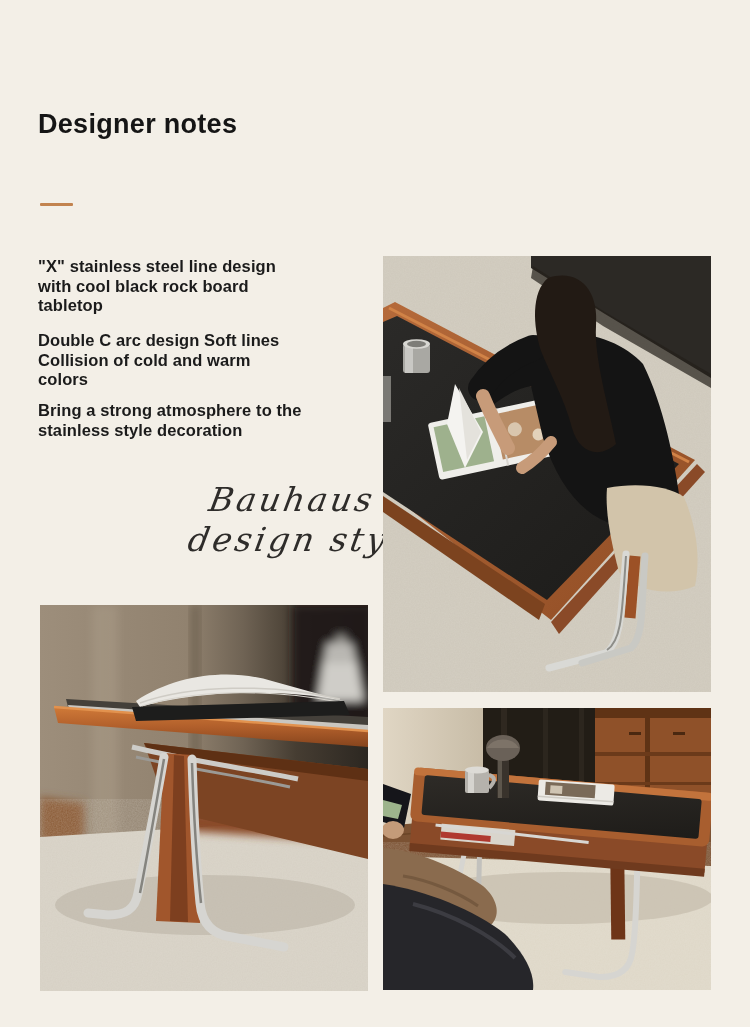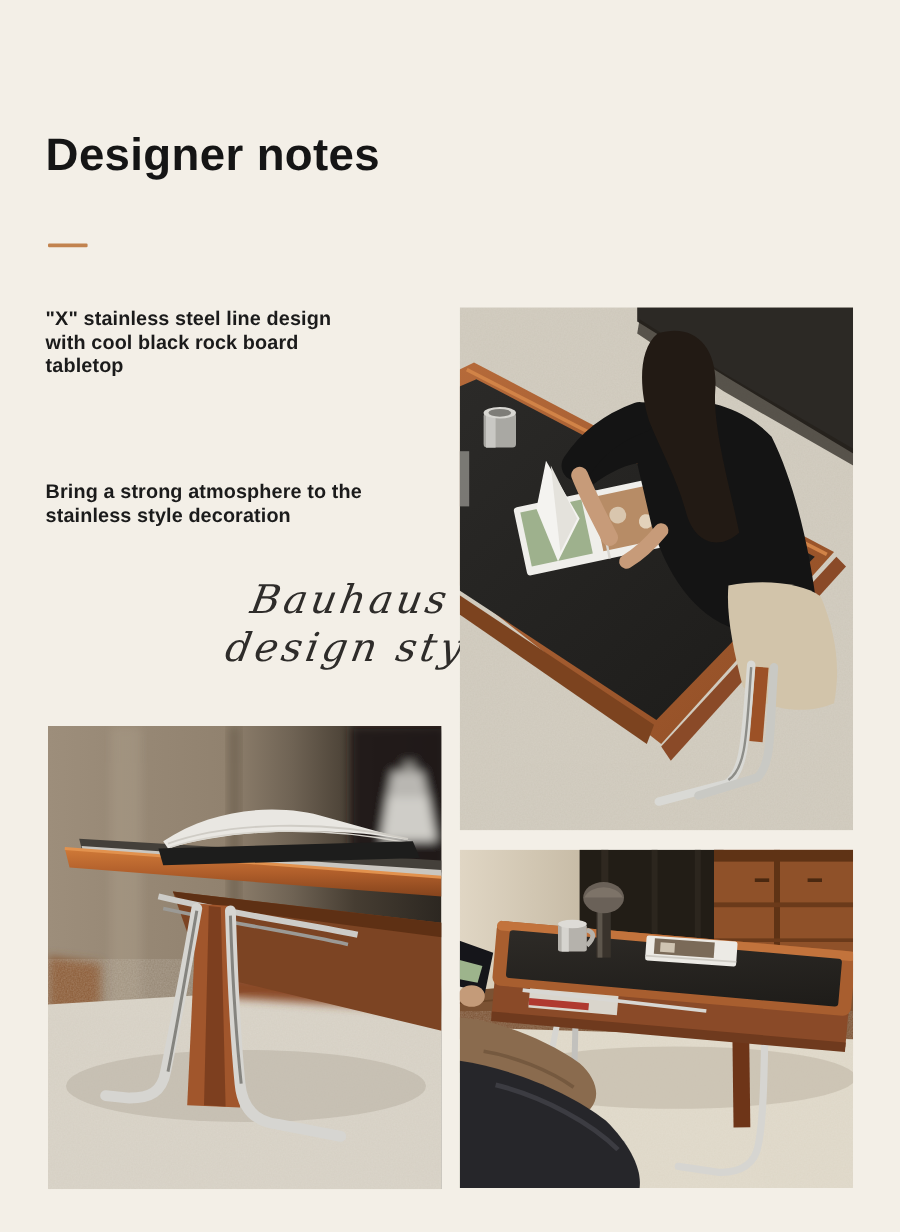--- a/index.html
+++ b/index.html
@@ -5,21 +5,21 @@
   html,body{margin:0;padding:0;}
   body{
     width:750px;height:1027px;
     background:#f3efe7;
     font-family:"Liberation Sans",sans-serif;
     position:relative;overflow:hidden;
   }
   .page{position:absolute;inset:0;width:750px;height:1027px;}
   .title{
     position:absolute;left:38px;top:109px;
-    font-size:38px;font-weight:700;color:#151515;letter-spacing:.3px;
+    font-size:27px;font-weight:700;color:#151515;letter-spacing:.3px;
   }
   .accent-dash{
     position:absolute;left:40px;top:203px;width:33px;height:3px;
     background:#c2834f;border-radius:1px;
   }
   .note{
     position:absolute;left:38px;
     font-size:16.5px;font-weight:700;color:#1b1b1b;
     line-height:19.5px;white-space:pre-line;letter-spacing:.1px;
   }
@@ -43,20 +43,23 @@
 <body>
 
 <div class="page">
 
   <div class="title">Designer notes</div>
   <div class="accent-dash"></div>
 
   <div class="note note-1">"X" stainless steel line design
 with cool black rock board
 tabletop</div>
+  <div class="note note-2">Double C arc design Soft lines
+Collision of cold and warm
+colors</div>
   <div class="note note-3">Bring a strong atmosphere to the
 stainless style decoration</div>
 
   <div class="tagline">
     <div class="tl1">Bauhaus</div>
     <div class="tl2">design style</div>
   </div>
 
   <div class="photo photo-top-right" role="img" aria-label="Top view of woman flipping a photo book on black rock board coffee table">
     <svg viewBox="0 0 328 436" preserveAspectRatio="none">

